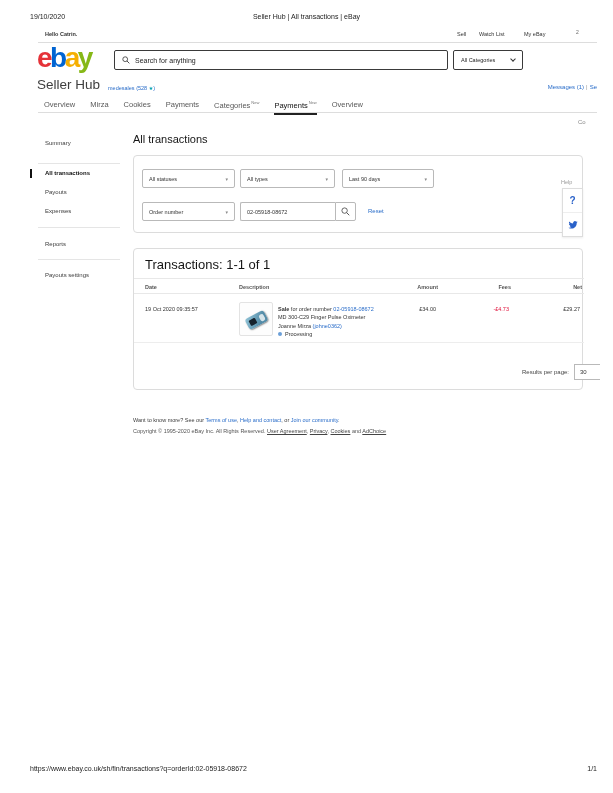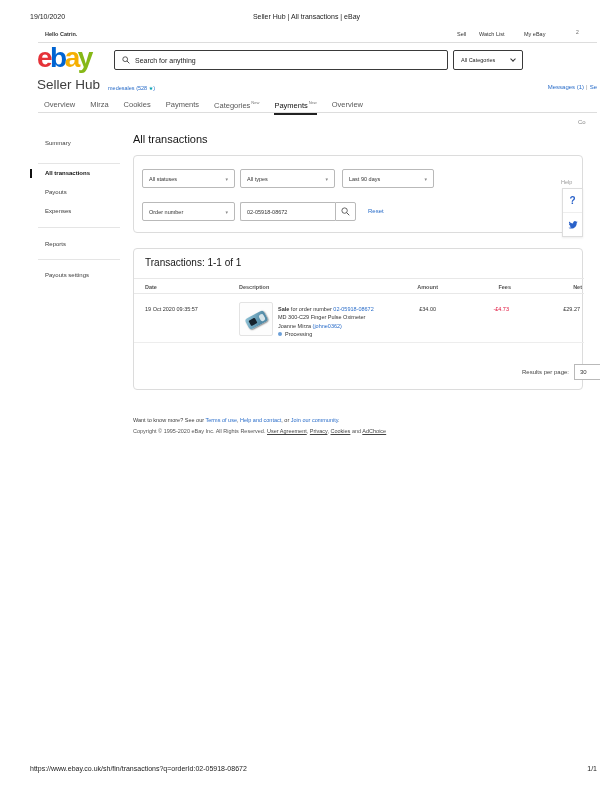--- a/index.html
+++ b/index.html
@@ -74,21 +74,21 @@
 
   
   .help-label { left:561px; top:179px; font-size:5.5px; color:#9a9a9a; }
   .help-box { left:562px; top:188px; width:21px; height:49px; border:1px solid #ddd; background:#fff;
     box-shadow:0 1px 2px rgba(0,0,0,0.08); }
   .help-cell { height:24px; display:flex; align-items:center; justify-content:center; cursor:pointer; }
   .help-cell.q { border-bottom:1px solid #eee; font-size:10px; font-weight:bold; color:#2a62c9; }
 
   
   .tx-card { left:133px; top:248px; width:450px; height:142px; overflow:visible; }
-  .tx-title { position:absolute; left:11px; top:8px; font-size:10px; color:#151515; }
+  .tx-title { position:absolute; left:11px; top:8px; font-size:13px; color:#151515; }
   .tx-head { position:absolute; left:0; top:29px; width:450px; height:16px;
     border-top:1px solid #e8e8e8; border-bottom:1px solid #e8e8e8; }
   .th { position:absolute; top:5px; font-size:5.5px; font-weight:bold; color:#555; }
   .th-date { left:11px; } .th-desc { left:105px; }
   .th-amount { right:146px; } .th-fees { right:73px; } .th-net { right:2px; }
   .td { position:absolute; font-size:5.5px; color:#333; }
   .td-date { left:11px; top:57px; }
   .td-amount { right:146px; top:57px; }
   .td-fees { right:73px; top:57px; }
   .td-net { right:2px; top:57px; }

